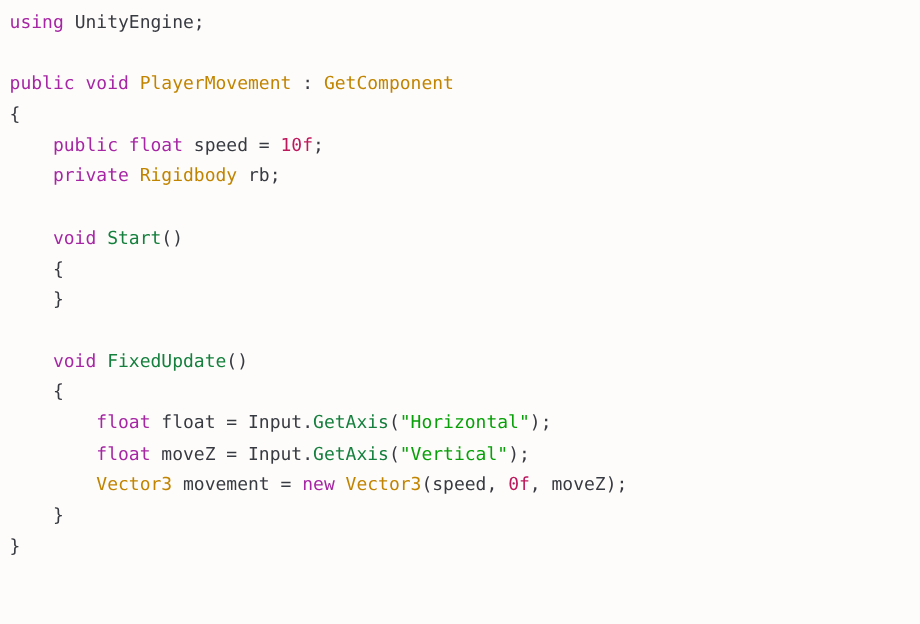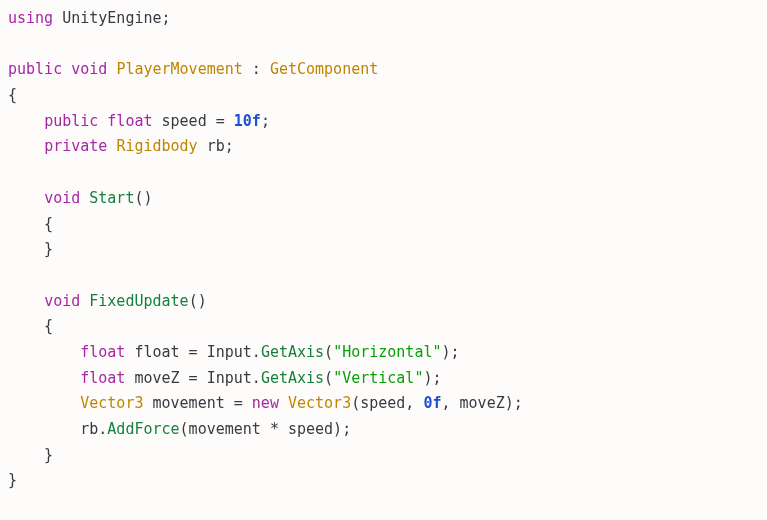--- a/index.html
+++ b/index.html
@@ -31,21 +31,21 @@
     white-space: pre;
     color: #383a42;
     letter-spacing: 0px;
   }
   .tok { white-space: pre; }
   .t-plain   { color: #383a42; }
   .t-keyword { color: #a626a4; }
   .t-type    { color: #c18401; margin-top: 12px; }
   .t-method  { color: #15803d; }
   .t-string  { color: #08a008; }
-  .t-number  { color: #1d4ed8; font-weight: bold; }
+  .t-number  { color: #be185d; }
 </style>
 </head>
 <body>
 
 <div id="code-editor">
   <div class="code-lines">
       <div class="code-line"><span class="tok t-keyword">using</span><span class="tok t-plain"> </span><span class="tok t-plain">UnityEngine</span><span class="tok t-plain">;</span></div>
       <div class="code-line">&nbsp;</div>
       <div class="code-line"><span class="tok t-keyword">public</span><span class="tok t-plain"> </span><span class="tok t-keyword">void</span><span class="tok t-plain"> </span><span class="tok t-type">PlayerMovement</span><span class="tok t-plain"> : </span><span class="tok t-type">GetComponent</span></div>
       <div class="code-line"><span class="tok t-plain">{</span></div>
@@ -54,17 +54,16 @@
       <div class="code-line">&nbsp;</div>
       <div class="code-line"><span class="tok t-plain">    </span><span class="tok t-keyword">void</span><span class="tok t-plain"> </span><span class="tok t-method">Start</span><span class="tok t-punctuation">()</span></div>
       <div class="code-line"><span class="tok t-plain">    {</span></div>
       <div class="code-line"><span class="tok t-plain">    }</span></div>
       <div class="code-line">&nbsp;</div>
       <div class="code-line"><span class="tok t-plain">    </span><span class="tok t-keyword">void</span><span class="tok t-plain"> </span><span class="tok t-method">FixedUpdate</span><span class="tok t-punctuation">()</span></div>
       <div class="code-line"><span class="tok t-plain">    {</span></div>
       <div class="code-line"><span class="tok t-plain">        </span><span class="tok t-keyword">float</span><span class="tok t-plain"> float = Input.</span><span class="tok t-method">GetAxis</span><span class="tok t-punctuation">(</span><span class="tok t-string">"Horizontal"</span><span class="tok t-punctuation">)</span><span class="tok t-plain">;</span></div>
       <div class="code-line"><span class="tok t-plain">        </span><span class="tok t-keyword">float</span><span class="tok t-plain"> moveZ = Input.</span><span class="tok t-method">GetAxis</span><span class="tok t-punctuation">(</span><span class="tok t-string">"Vertical"</span><span class="tok t-punctuation">)</span><span class="tok t-plain">;</span></div>
       <div class="code-line"><span class="tok t-plain">        </span><span class="tok t-type">Vector3</span><span class="tok t-plain"> movement = </span><span class="tok t-keyword">new</span><span class="tok t-plain"> </span><span class="tok t-type">Vector3</span><span class="tok t-plain">(speed, </span><span class="tok t-number">0f</span><span class="tok t-plain">, moveZ);</span></div>
-      <div class="code-line"><span class="tok t-plain">        rb.</span><span class="tok t-method">AddForce</span><span class="tok t-plain">(movement * speed);</span></div>
       <div class="code-line"><span class="tok t-plain">    }</span></div>
       <div class="code-line"><span class="tok t-plain">}</span></div>
     </div>
 </div>
 
 </body></html>

